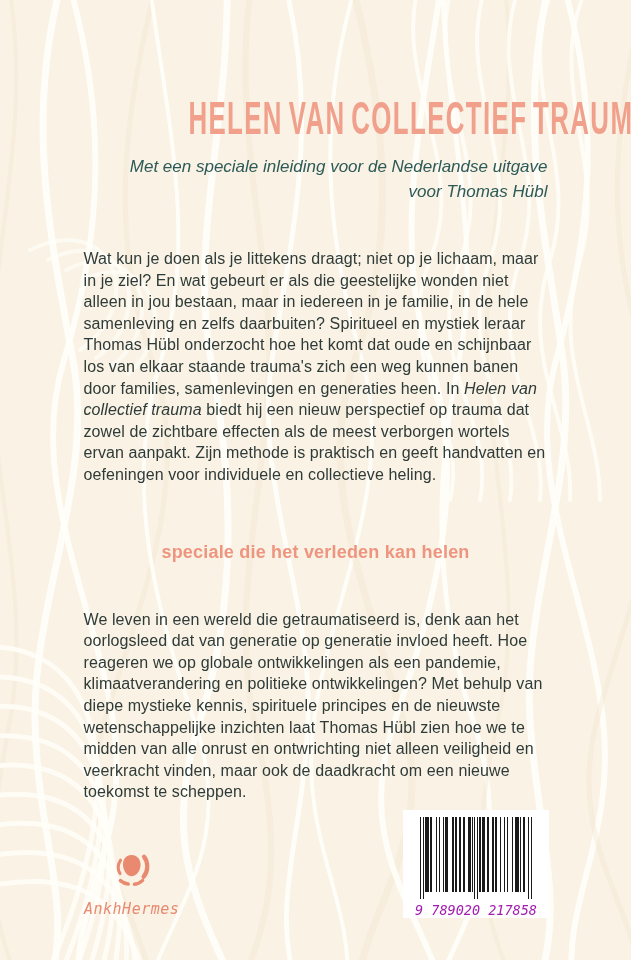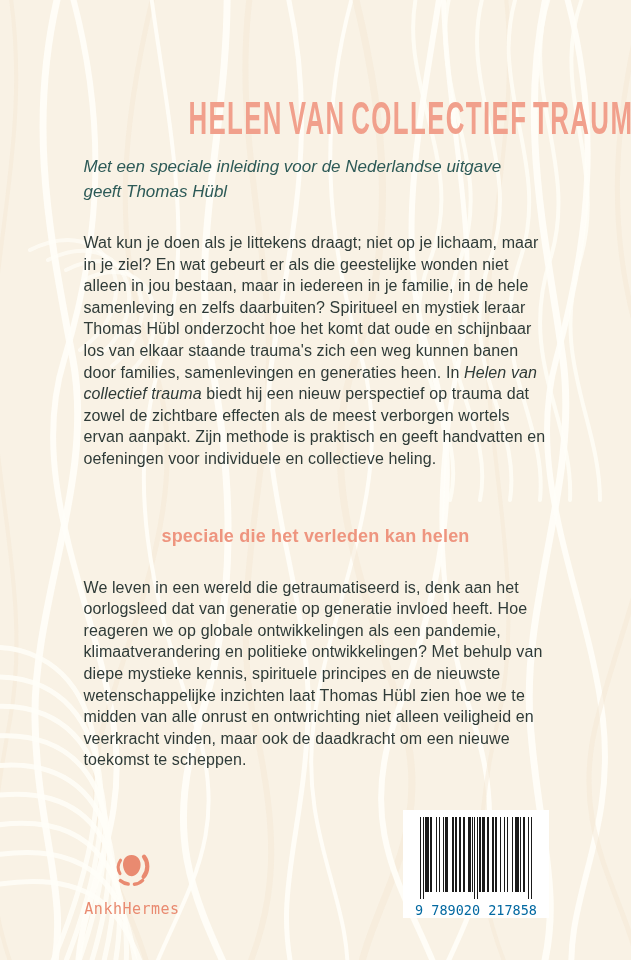--- a/index.html
+++ b/index.html
@@ -22,42 +22,42 @@
   }
   .bg{position:absolute;inset:0;width:631px;height:960px;}
   .content{position:relative;width:464px;margin:0 auto;padding-top:96px;color:var(--body-text);}
   .title{
     margin:0;font-size:47px;font-weight:700;line-height:44px;text-align:center;
     white-space:nowrap;letter-spacing:2.5px;word-spacing:-5px;
     color:var(--title);transform:scaleX(0.55);
   }
   .subtitle{
     margin:14px 0 8px;font-style:italic;font-size:17px;line-height:25px;
-    text-align:left;color:var(--subtitle);
+    text-align:right;color:var(--subtitle);
   }
-  .bodytext{margin:28px 0 0;font-size:16px;line-height:21.6px;letter-spacing:0.1px;text-align:left;}
+  .bodytext{margin:44px 0 0;font-size:16px;line-height:21.6px;letter-spacing:0.1px;text-align:left;}
   .bodytext i{font-style:italic;}
   .quote{
     margin:27px 0 0;font-size:18px;font-weight:700;line-height:26px;
     text-align:center;color:var(--quote);letter-spacing:0.2px;
   }
-  .logo{position:absolute;left:84px;top:851px;width:96px;text-align:center;}
+  .logo{position:absolute;left:84px;top:851px;width:96px;text-align:left;font-style:italic;}
   .logo svg{display:block;margin:0 auto;}
   .wordmark{
     margin-top:3px;font-family:"DejaVu Sans Mono",monospace;font-size:15px;
     letter-spacing:0.5px;color:var(--logo);
   }
   .barcode-box{
     position:absolute;left:403px;top:810px;width:146px;height:108px;
     background:var(--barcode-bg);box-sizing:border-box;
     display:flex;flex-direction:column;align-items:center;padding-top:7px;
   }
   .isbn{
     margin-top:1px;font-family:"DejaVu Sans Mono",monospace;font-size:13.5px;
-    color:#0369a1;white-space:nowrap;
+    color:#a21caf;white-space:nowrap;font-style:italic;
   }
 </style>
 </head>
 <body>
 
 <div class="page">
 
   <svg id="bgsvg" class="bg" viewBox="0 0 631 960" preserveAspectRatio="none">
       <path d="M8,-20 C33,120 -7,240 -8,360 S32,600 10,720 S-17,900 21,990" fill="none" stroke="var(--pattern-dark)" stroke-width="4" stroke-linecap="round" opacity="0.45"></path>
       <path d="M62,-20 C24,120 51,240 73,360 S33,600 35,720 S74,900 49,990" fill="none" stroke="var(--pattern-light)" stroke-width="7" stroke-linecap="round" opacity="0.9"></path>
@@ -92,21 +92,21 @@
       <path d="M590,-20 C540,80 610,160 580,260 S600,420 600,500" fill="none" stroke="var(--pattern-light)" stroke-width="4" stroke-linecap="round" opacity="0.8"></path>
       <path d="M30,250 C110,210 150,300 80,350" fill="none" stroke="var(--pattern-light)" stroke-width="4" stroke-linecap="round" opacity="0.7"></path>
       <path d="M48,260 C124,222 160,310 96,358" fill="none" stroke="var(--pattern-light)" stroke-width="4" stroke-linecap="round" opacity="0.7"></path>
       <path d="M66,270 C138,234 170,320 112,366" fill="none" stroke="var(--pattern-light)" stroke-width="4" stroke-linecap="round" opacity="0.7"></path>
       <path d="M84,280 C152,246 180,330 128,374" fill="none" stroke="var(--pattern-light)" stroke-width="4" stroke-linecap="round" opacity="0.7"></path>
     </svg>
 
   <div class="content">
     <h1 class="title">HELEN VAN COLLECTIEF TRAUMA</h1>
 
-    <p class="subtitle"><span>Met een speciale inleiding voor de Nederlandse uitgave</span><br><span>geeft Thomas Hübl</span></p>
+    <p class="subtitle"><span>Met een speciale inleiding voor de Nederlandse uitgave</span><br><span>voor Thomas Hübl</span></p>
 
     <p class="bodytext"><span>Wat kun je doen als je littekens draagt; niet op je lichaam, maar in je ziel? En wat gebeurt er als die geestelijke wonden niet alleen in jou bestaan, maar in iedereen in je familie, in de hele samenleving en zelfs daarbuiten? Spiritueel en mystiek leraar Thomas Hübl onderzocht hoe het komt dat oude en schijnbaar los van elkaar staande trauma's zich een weg kunnen banen door families, samenlevingen en generaties heen. In </span><i>Helen van collectief trauma</i><span> biedt hij een nieuw perspectief op trauma dat zowel de zichtbare effecten als de meest verborgen wortels ervan aanpakt. Zijn methode is praktisch en geeft handvatten en oefeningen voor individuele en collectieve heling.</span></p>
 
     <p class="quote"><br><span>speciale die het verleden kan helen</span></p>
 
     <p class="bodytext">We leven in een wereld die getraumatiseerd is, denk aan het oorlogsleed dat van generatie op generatie invloed heeft. Hoe reageren we op globale ontwikkelingen als een pandemie, klimaatverandering en politieke ontwikkelingen? Met behulp van diepe mystieke kennis, spirituele principes en de nieuwste wetenschappelijke inzichten laat Thomas Hübl zien hoe we te midden van alle onrust en ontwrichting niet alleen veiligheid en veerkracht vinden, maar ook de daadkracht om een nieuwe toekomst te scheppen.</p>
   </div>
 
   <div class="logo">
     <svg width="44" height="46" viewBox="0 0 44 46">

